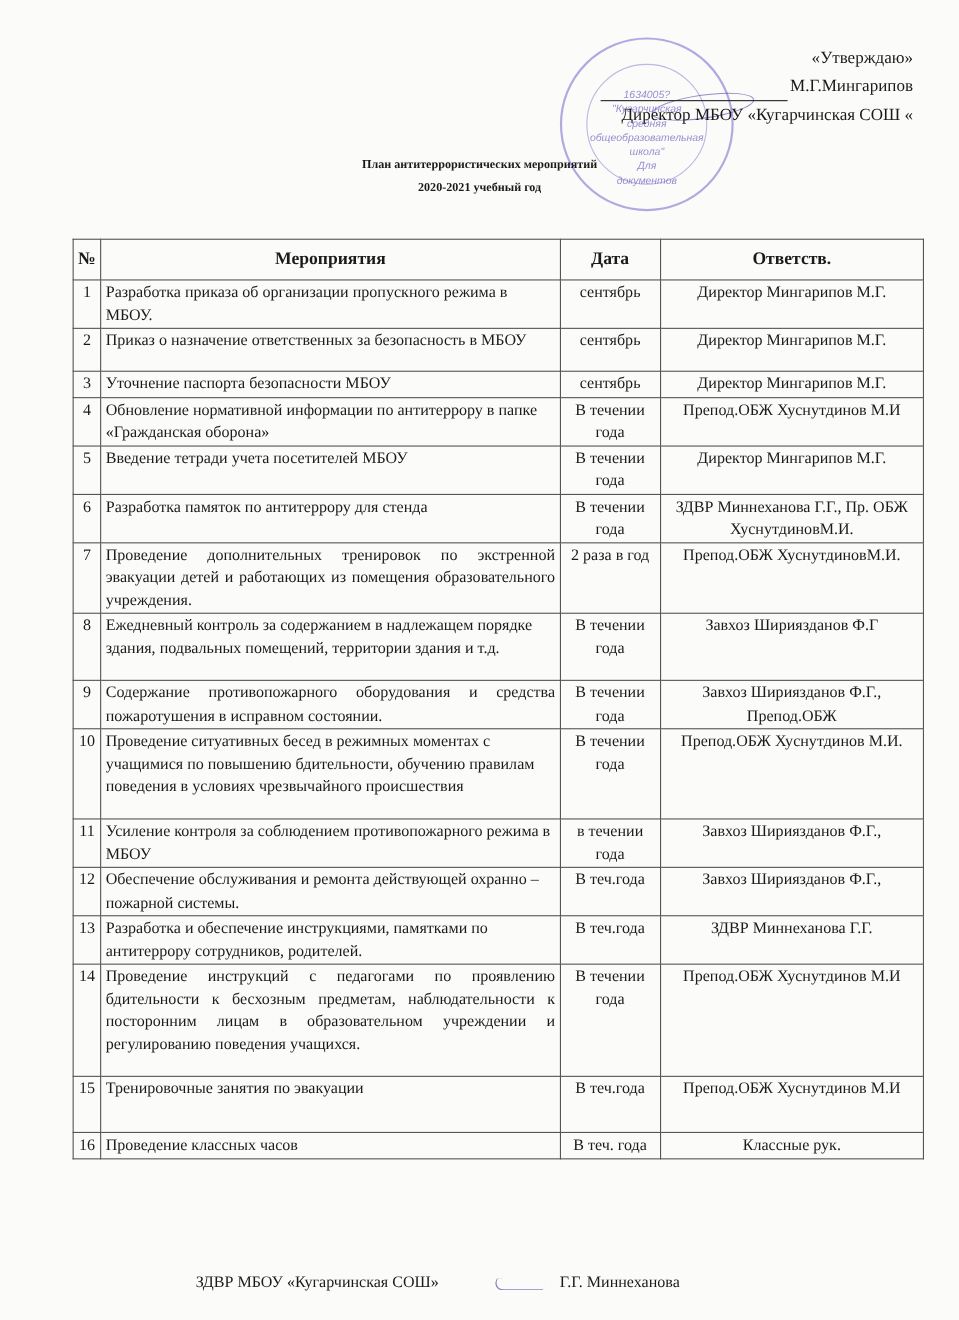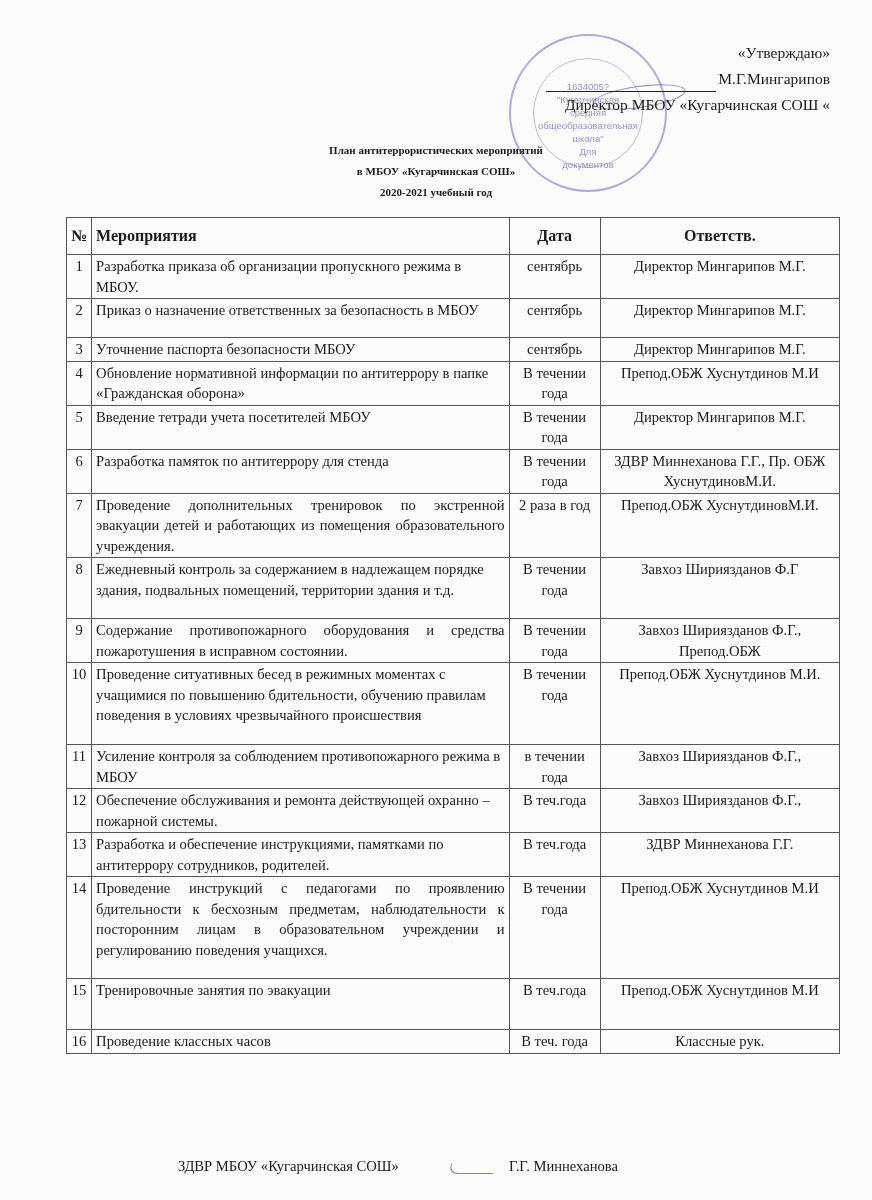--- a/index.html
+++ b/index.html
@@ -4,21 +4,21 @@
 <style>
   html, body { margin: 0; padding: 0; }
   body {
     width: 872px; height: 1200px; background: #fbfbfa; position: relative; overflow: hidden;
     font-family: "Liberation Serif", serif; color: #1a1a1a;
   }
   .approve { position: absolute; right: 42px; top: 40px; text-align: right; font-size: 15.5px; line-height: 26px; }
   .approve .sig-line { display: inline-block; width: 170px; border-bottom: 1px solid #222; height: 18px; vertical-align: bottom; margin-right: 2px; }
   .stamp {
     position: absolute; left: 509px; top: 34px; width: 158px; height: 158px; border-radius: 50%;
-    border: 2px solid rgba(120,100,200,0.55); box-sizing: border-box;
+    border: 2px solid rgba(120,100,200,0.55); box-sizing: border-box; font-style: italic;
   }
   .stamp::before {
     content: ""; position: absolute; left: 22px; top: 22px; right: 22px; bottom: 22px; border-radius: 50%;
     border: 1.5px solid rgba(120,100,200,0.45);
   }
   .stamp-text {
     position: absolute; left: 0; right: 0; top: 44px; text-align: center; color: rgba(110,95,190,0.7);
     font-family: "Liberation Sans", sans-serif; font-size: 9.5px; line-height: 13px;
   }
   .stamp-sig {
@@ -62,29 +62,28 @@
 <div class="stamp-sig"></div>
 
 <div class="approve">
   <div>«Утверждаю»</div>
   <div><span class="sig-line"></span><span>М.Г.Мингарипов</span></div>
   <div>Директор МБОУ  «Кугарчинская СОШ «</div>
 </div>
 
 <div class="title">
   <div>План антитеррористических мероприятий</div>
-  <div>в МБОУ  «Кугарчинская СОШ»</div>
   <div>2020-2021 учебный год</div>
 </div>
 
 <table class="plan">
   <thead>
     <tr>
       <th class="c-num">№</th>
-      <th class="c-act" style="text-align:left">Мероприятия</th>
+      <th class="c-act" style="text-align:center">Мероприятия</th>
       <th class="c-date">Дата</th>
       <th class="c-resp">Ответств.</th>
     </tr>
   </thead>
   <tbody id="rows">
       <tr style="height: 39px;">
         <td class="c-num">1</td>
         <td class="c-act">Разработка приказа об организации пропускного режима в МБОУ.</td>
         <td class="c-date">сентябрь</td>
         <td class="c-resp">Директор Мингарипов М.Г.</td>

